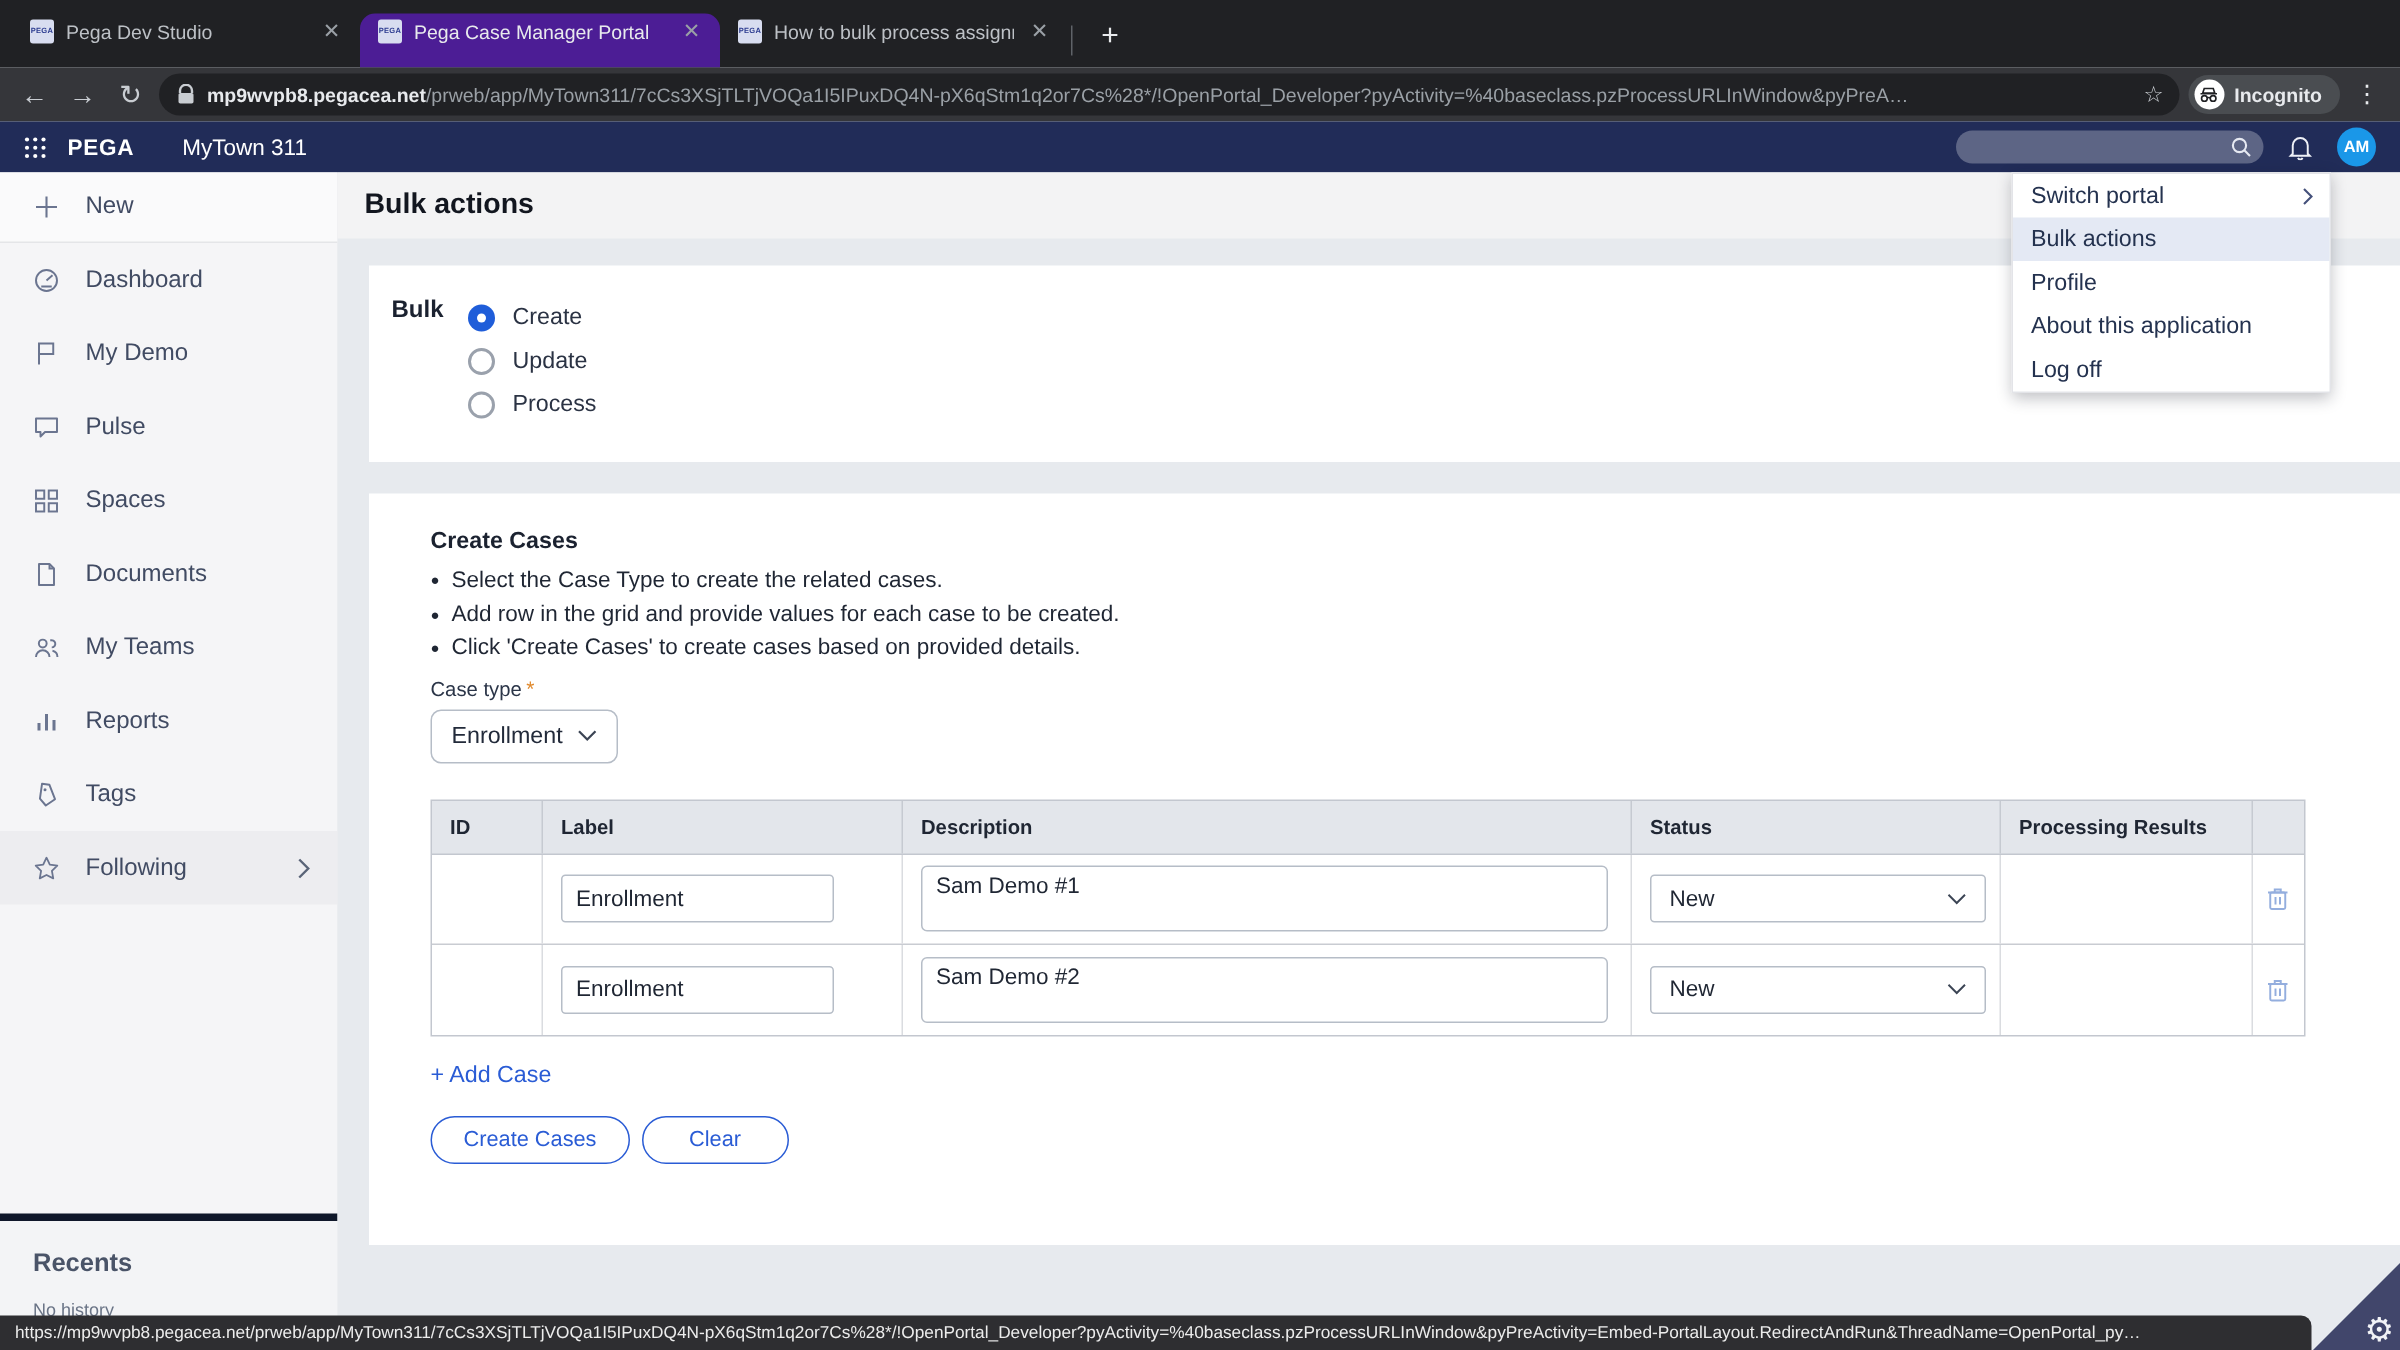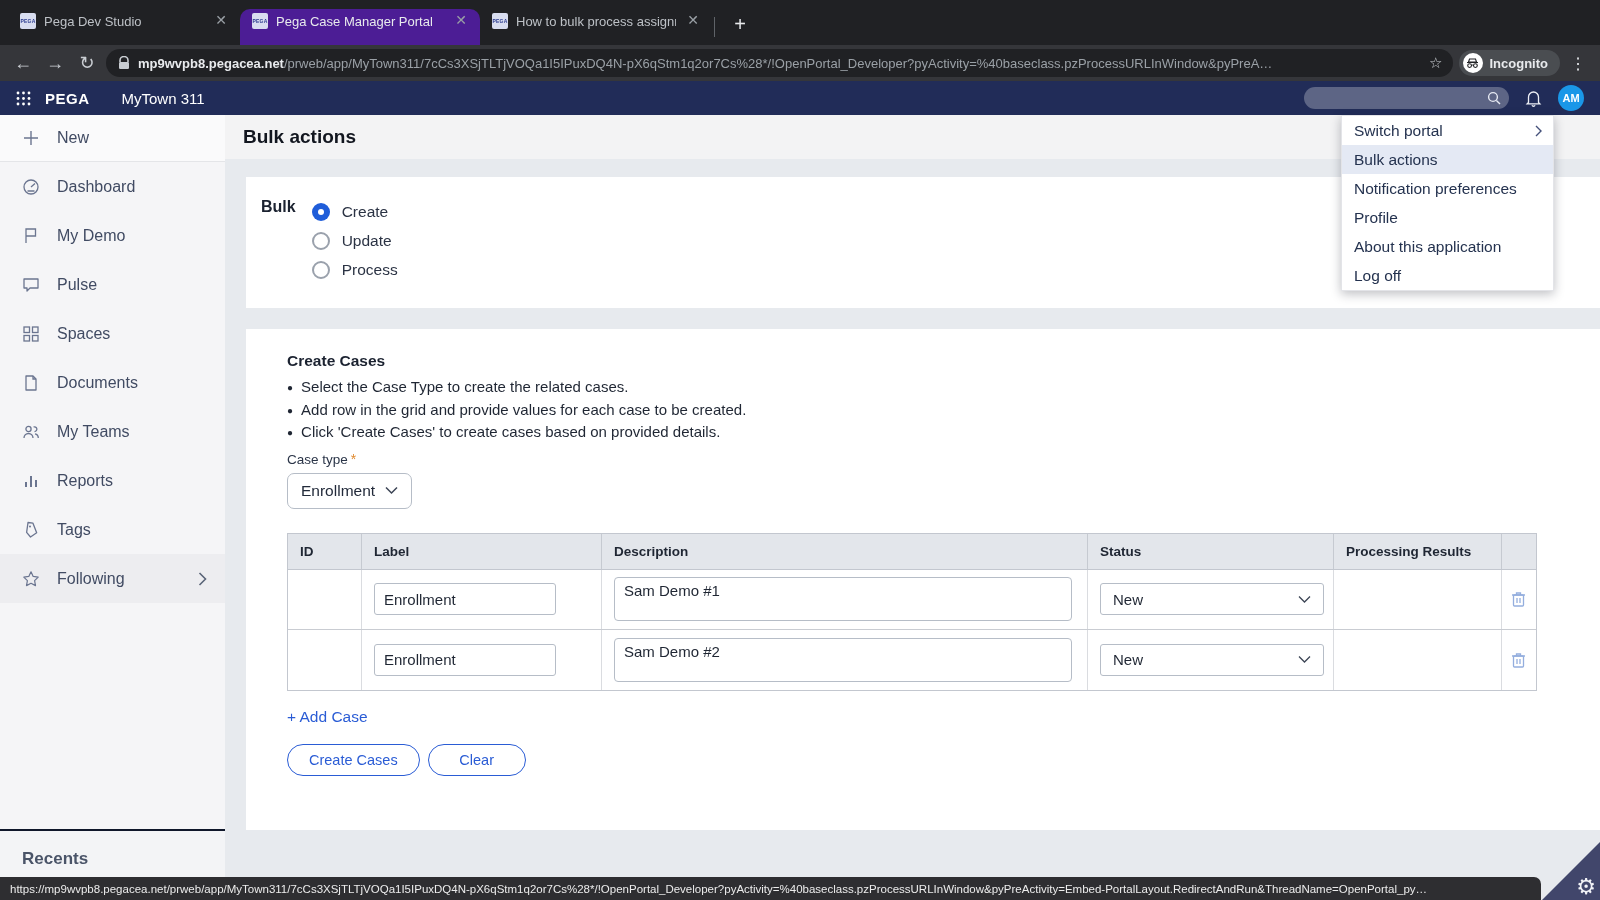--- a/index.html
+++ b/index.html
@@ -37,21 +37,21 @@
   .bell { color:#eef0f6; display:flex; }
   .avatar { width:26px; height:26px; border-radius:50%; background:#1a97e8; color:#fff; font-size:11px; font-weight:bold; display:flex; align-items:center; justify-content:center; }
 
   
   .sidebar { position:absolute; top:115px; left:0; width:225px; height:785px; background:#f5f5f7; }
   .side-item { height:49px; display:flex; align-items:center; padding:0 18px 0 22px; gap:17px; font-size:16px; color:#414b63; }
   .side-item .ico { color:#6b7590; display:flex; flex:none; }
   .side-item.first { height:47px; background:#fafafb; border-bottom:1px solid #e4e5e8; }
   .side-item.hl { background:#ededf0; }
   .side-item .chev-r { margin-left:auto; color:#5a6478; display:flex; }
-  .recents { position:absolute; left:0; right:0; top:694px; bottom:0; border-top:2px solid #0f172a; background:#f3f4f6; padding:18px 0 0 22px;margin-top:20px; }
+  .recents { position:absolute; left:0; right:0; top:694px; bottom:0; border-top:5px solid #0f172a; background:#f3f4f6; padding:18px 0 0 22px; }
   .recents-title { font-size:17px; font-weight:bold; color:#4a5468; }
   .recents-empty { font-size:12px; color:#6a7486; margin-top:14px; }
 
   
   .main { position:absolute; top:115px; left:225px; width:1375px; height:785px; background:#e7eaee; }
   .title-bar { height:44px; background:#f3f3f4; display:flex; align-items:center; padding-left:18px; }
   .page-title { font-size:19px; font-weight:bold; color:#12161f; }
   .card { position:absolute; left:21px; width:1554px; background:#fff; }
   .card1 { top:62px; height:131px; padding:20px 0 0 15px; }
   .bulk-row { display:flex; align-items:flex-start; }
@@ -417,23 +417,20 @@
       <span class="chev-r">
         <svg width="8" height="12" viewBox="0 0 8 12">
             <path d="M1 1l5 5-5 5" fill="none" stroke="currentColor" stroke-width="1.4"></path>
           </svg>
       </span>
     </div>
     <div class="menu-item hl">
       <span>Bulk actions</span>
     </div>
     <div class="menu-item">
-      <span>Notification preferences</span>
-    </div>
-    <div class="menu-item">
       <span>Profile</span>
     </div>
     <div class="menu-item">
       <span>About this application</span>
     </div>
     <div class="menu-item">
       <span>Log off</span>
     </div>
   </div>
 

